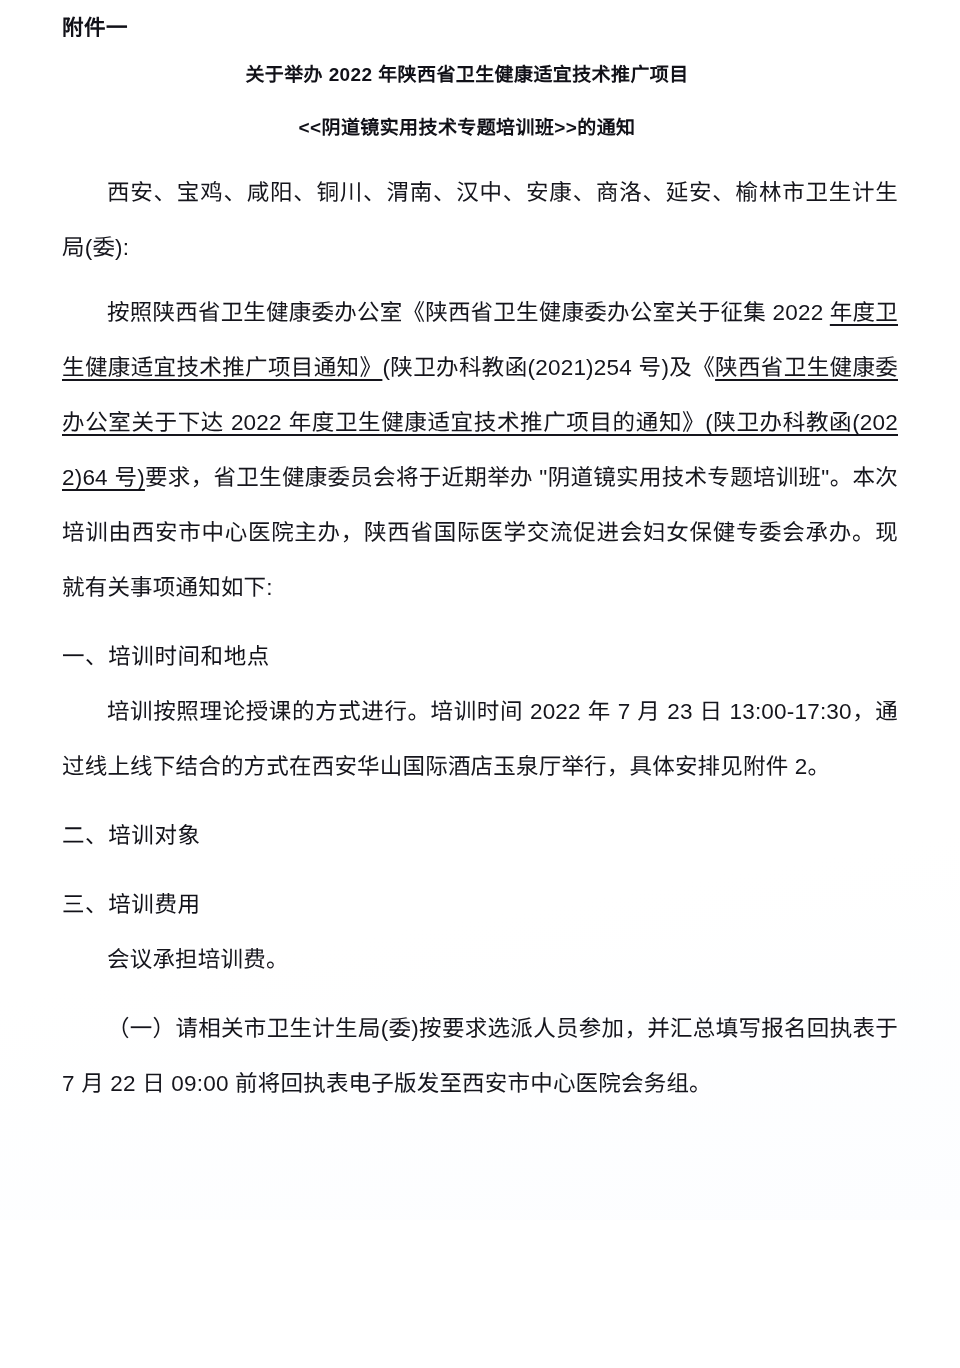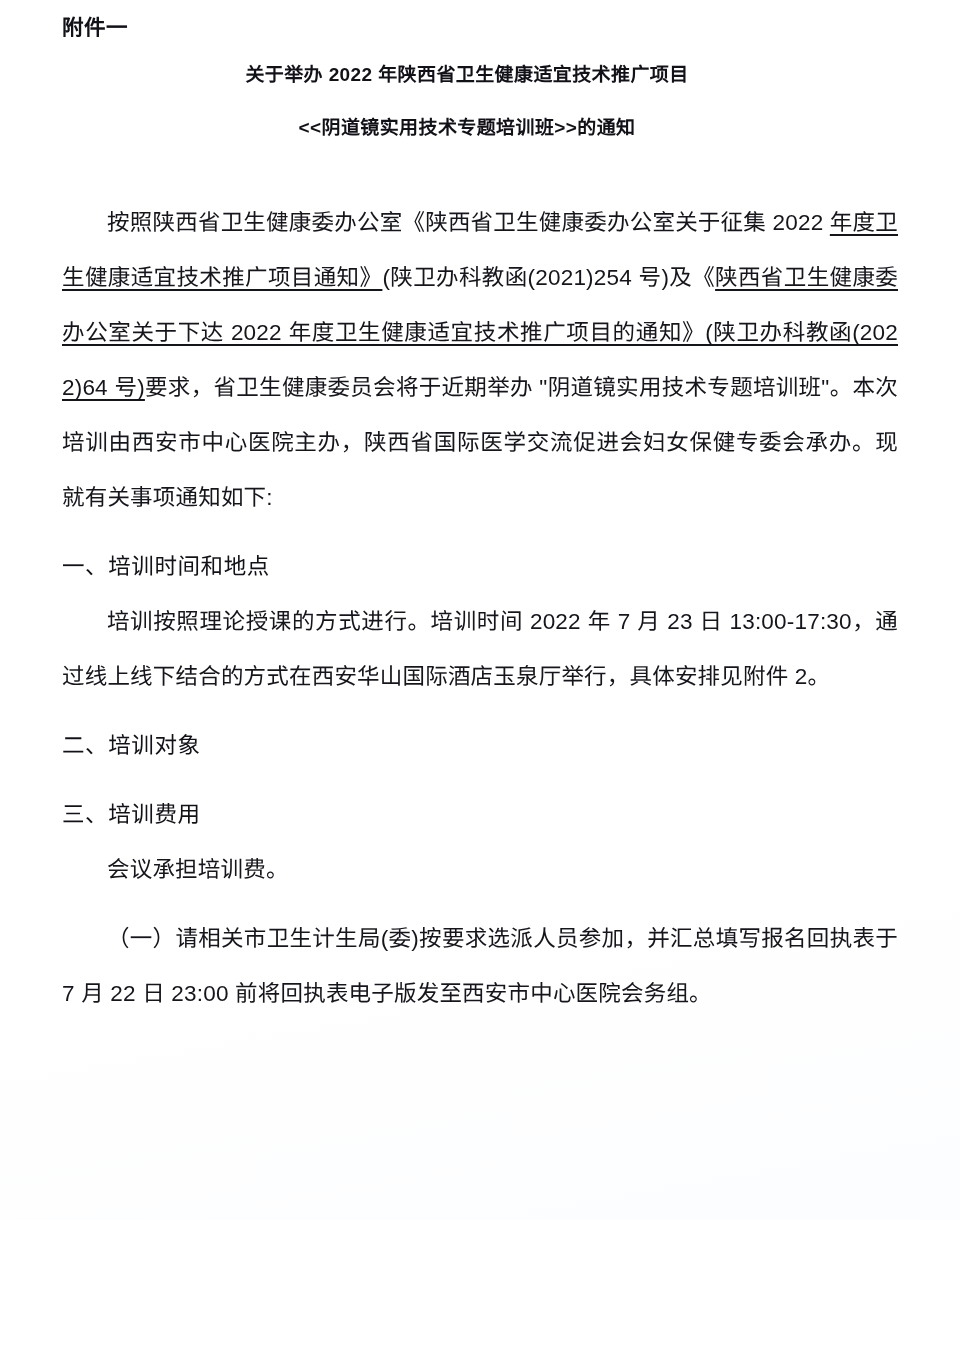--- a/index.html
+++ b/index.html
@@ -43,21 +43,21 @@
   .doc-title {
     text-align: center;
     font-size: 19px;
     font-weight: 700;
     letter-spacing: 0.4px;
     line-height: 1.2;
     color: #111118;
     padding-right: 26px;
   }
   .doc-title .t-line1 { display: block; margin: 0 0 30px 0; }
-  .doc-title .t-line2 { display: block; margin: 0 0 40px 0; }
+  .doc-title .t-line2 { display: block; margin: 0 0 20px 0; }
 
   .para {
     font-size: 22.5px;
     line-height: 55px;
     letter-spacing: 0.2px;
     color: #15151c;
     text-align: justify;
     text-justify: inter-ideograph;
     margin: 0;
     word-break: break-all;
@@ -87,20 +87,21 @@
 
     <div class="attach-label">附件一</div>
 
     <div class="doc-title">
       <span class="t-line1">关于举办 2022 年陕西省卫生健康适宜技术推广项目</span>
       <span class="t-line2">&lt;&lt;阴道镜实用技术专题培训班&gt;&gt;的通知</span>
     </div>
 
     <div class="gap-sm"></div>
 
+    <p class="para indent">西安、宝鸡、咸阳、铜川、渭南、汉中、安康、商洛、延安、榆林市卫生计生局(委):</p>
 
     <div class="gap-md"></div>
 
     <p class="para indent"><span>按照陕西省卫生健康委办公室《陕西省卫生健康委办公室关于征集 2022 </span><span class="u">年度卫生健康适宜技术推广项目通知》</span><span>(陕卫办科教函(2021)254 号)及《</span><span class="u">陕西省卫生健康委办公室关于下达 2022 年度卫生健康适宜技术推广项目的通知》(陕卫办科教函(2022)64 号)</span><span>要求，省卫生健康委员会将于近期举办 "阴道镜实用技术专题培训班"。本次培训由西安市中心医院主办，陕西省国际医学交流促进会妇女保健专委会承办。现就有关事项通知如下:</span></p>
 
     <div class="gap-lg"></div>
 
     <h2 class="heading">一、培训时间和地点</h2>
     <p class="para indent">培训按照理论授课的方式进行。培训时间 2022 年 7 月 23 日 13:00-17:30，通过线上线下结合的方式在西安华山国际酒店玉泉厅举行，具体安排见附件 2。</p>
 
@@ -108,16 +109,16 @@
 
     <h2 class="heading">二、培训对象</h2>
 
     <div class="gap-lg"></div>
 
     <h2 class="heading">三、培训费用</h2>
     <p class="para indent">会议承担培训费。</p>
 
     <div class="gap-lg"></div>
 
-    <p class="para indent">（一）请相关市卫生计生局(委)按要求选派人员参加，并汇总填写报名回执表于 7 月 22 日 23:00 前将回执表电子版发至西安市中心医院会务组。</p>
+    <p class="para indent">（一）请相关市卫生计生局(委)按要求选派人员参加，并汇总填写报名回执表于 7 月 22 日 09:00 前将回执表电子版发至西安市中心医院会务组。</p>
 
   </div>
 </div>
 
 </body></html>

